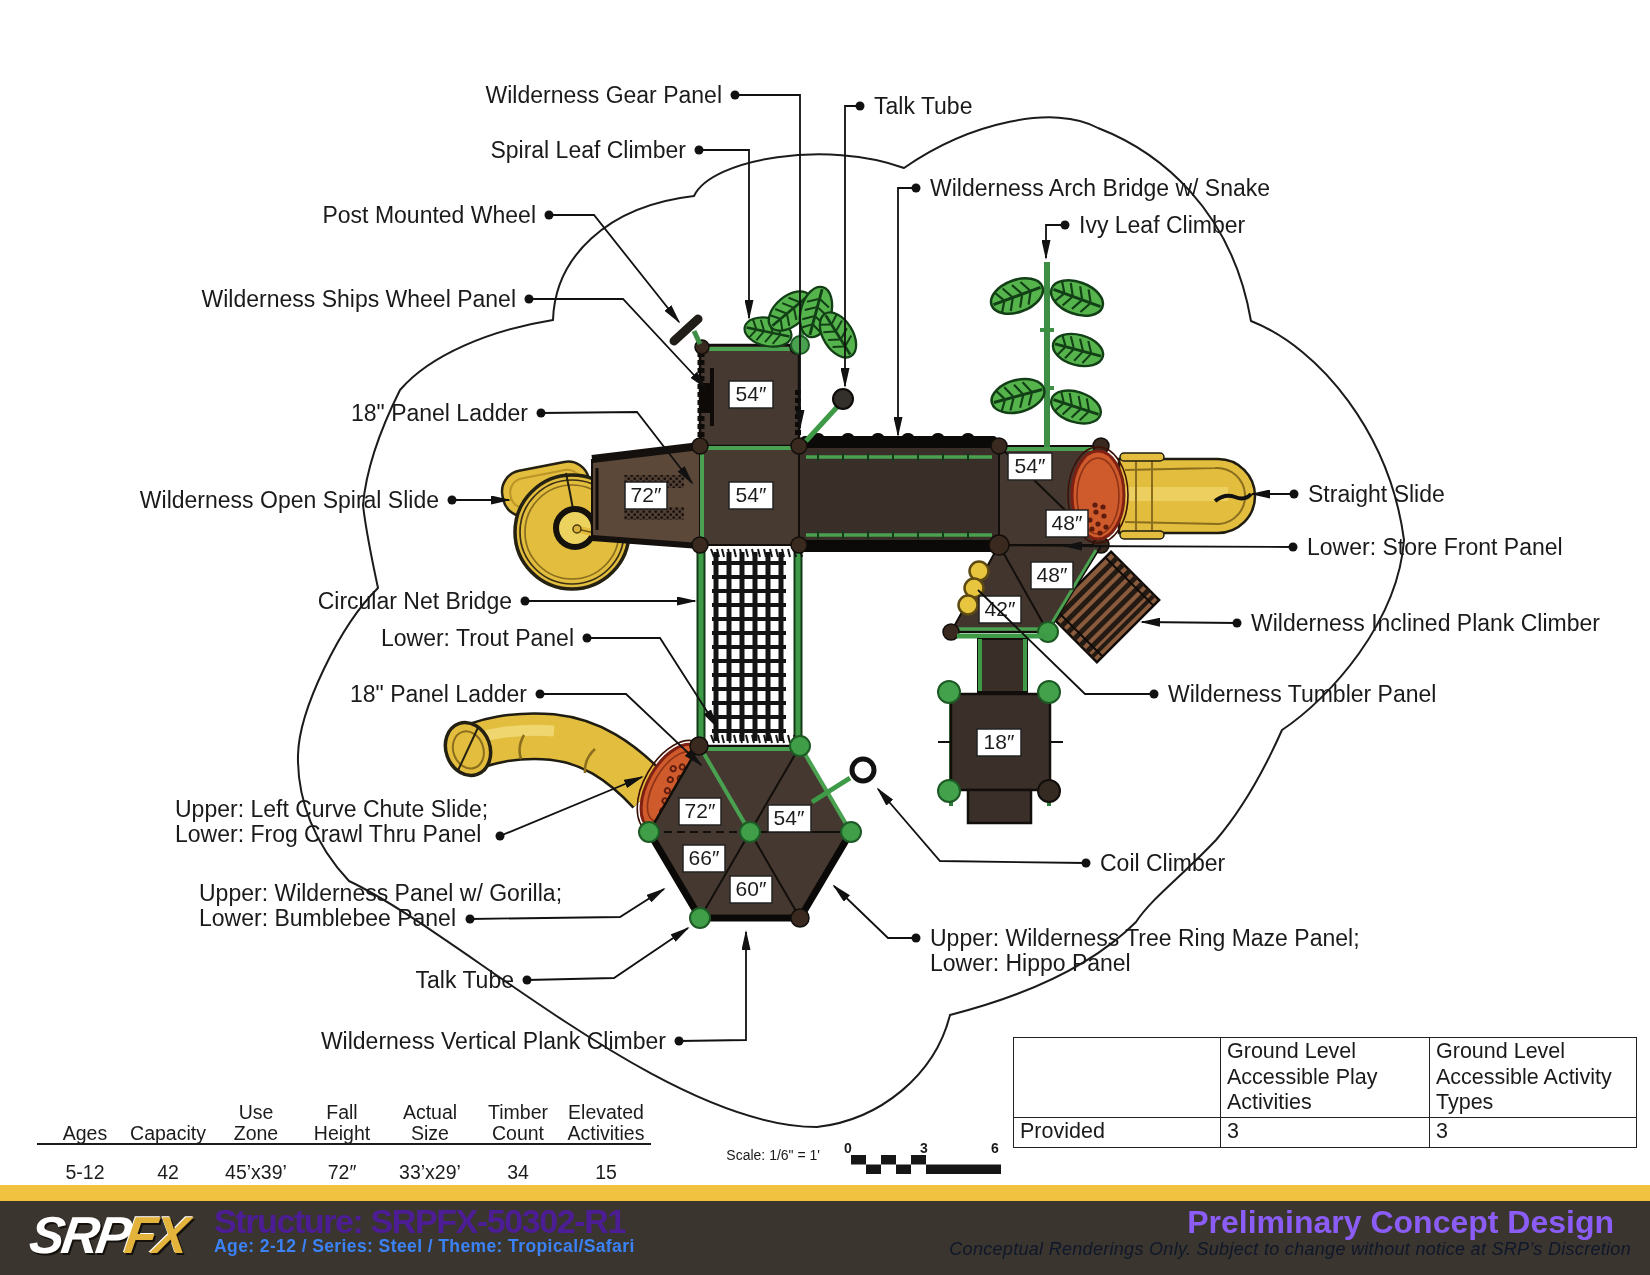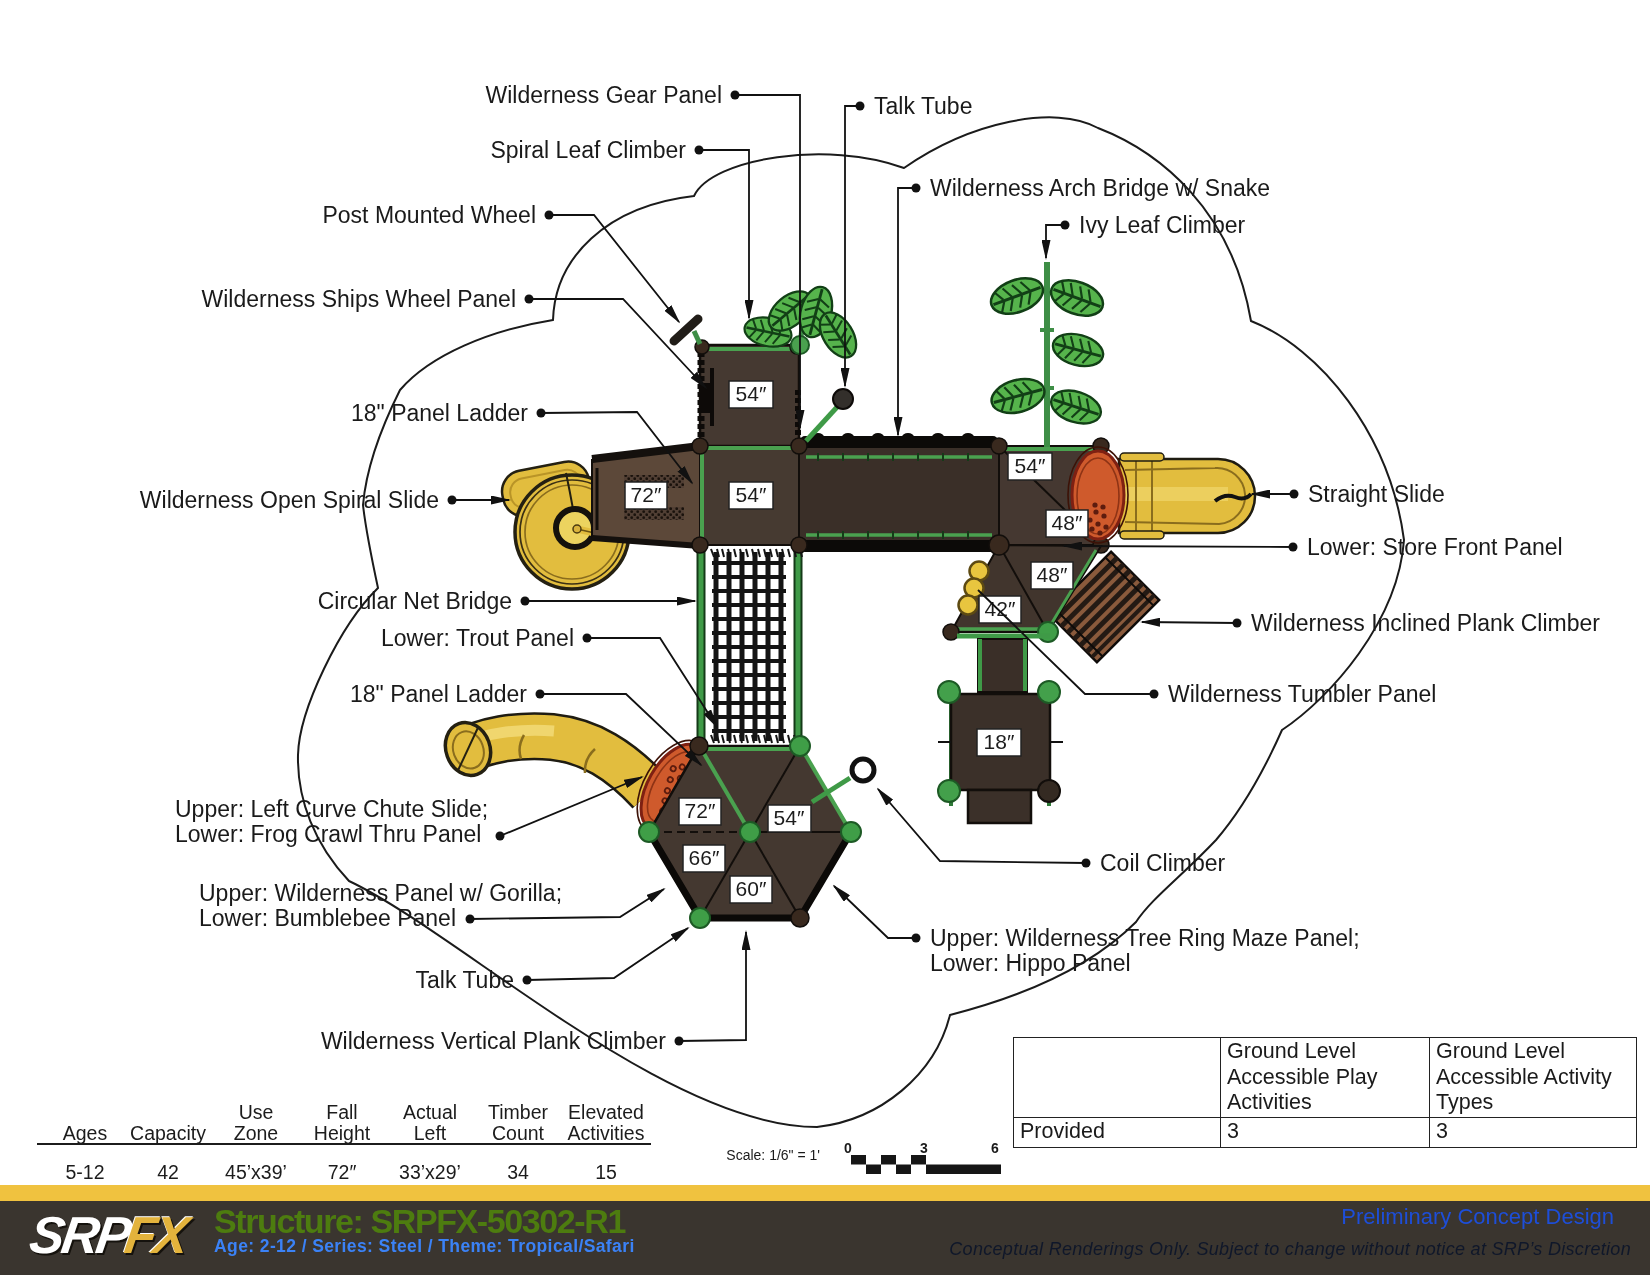--- a/index.html
+++ b/index.html
@@ -572,21 +572,21 @@
 
   <div class="abs hdr" style="left:168px;top:1123px;transform:translateX(-50%)">Capacity</div>
 
   <div class="abs hdr" style="left:256px;top:1102px;transform:translateX(-50%)">Use
 Zone</div>
 
   <div class="abs hdr" style="left:342px;top:1102px;transform:translateX(-50%)">Fall
 Height</div>
 
   <div class="abs hdr" style="left:430px;top:1102px;transform:translateX(-50%)">Actual
-Left</div>
+Size</div>
 
   <div class="abs hdr" style="left:518px;top:1102px;transform:translateX(-50%)">Timber
 Count</div>
 
   <div class="abs hdr" style="left:606px;top:1102px;transform:translateX(-50%)">Elevated
 Activities</div>
 
   <div class="abs" style="left:37px;top:1143px;width:614px;height:2px;background:#1c1c1c"></div>
 
   <div class="abs val" style="left:85px;top:1161px;transform:translateX(-50%)">5-12</div>
@@ -619,21 +619,21 @@
 
   <div class="abs" style="left:0;top:1185px;width:1650px;height:16px;background:#f0c23f"></div>
 
   <div class="abs" style="left:0;top:1201px;width:1650px;height:74px;background:#3a352f"></div>
 
   <div class="abs" style="left:30px;top:1207px;width:160px;height:60px;transform:skewX(-8deg);font-weight:bold;font-style:italic;">
     <span style="position:absolute;left:0;top:0;font-size:52px;line-height:56px;color:#fff;letter-spacing:-3px;text-shadow:2px 2px 0 #15120d;">SRP</span>
     <span style="position:absolute;left:95px;top:0;font-size:52px;line-height:56px;color:#e3b33c;letter-spacing:-3px;text-shadow:2px 2px 0 #15120d, -1px -1px 0 #fff;">FX</span>
   </div>
 
-  <div class="abs" style="left:214px;top:1202px;font-size:34px;font-weight:bold;color:#4d7c0f;letter-spacing:-1.4px;">Structure: SRPFX-50302-R1</div>
+  <div class="abs" style="left:214px;top:1202px;font-size:34px;font-weight:bold;color:#4c1d95;letter-spacing:-1.4px;">Structure: SRPFX-50302-R1</div>
 
   <div class="abs" style="left:214px;top:1236px;font-size:17.5px;font-weight:bold;color:#3b82f6;letter-spacing:0.4px;">Age: 2-12 / Series: Steel / Theme: Tropical/Safari</div>
 
-  <div class="abs" style="left:1614px;top:1204px;font-size:22px;font-weight:normal;color:#1d4ed8;transform:translateX(-100%);white-space:nowrap;">Preliminary Concept Design</div>
+  <div class="abs" style="left:1614px;top:1204px;font-size:32px;font-weight:bold;color:#8b5cf6;transform:translateX(-100%);white-space:nowrap;">Preliminary Concept Design</div>
 
   <div class="abs" style="left:1631px;top:1239px;font-size:18px;font-style:italic;color:#0f172a;transform:translateX(-100%);white-space:nowrap;letter-spacing:0.3px;">Conceptual Renderings Only. Subject to change without notice at SRP’s Discretion</div>
 </div>
 </div>
 
 </body></html>

